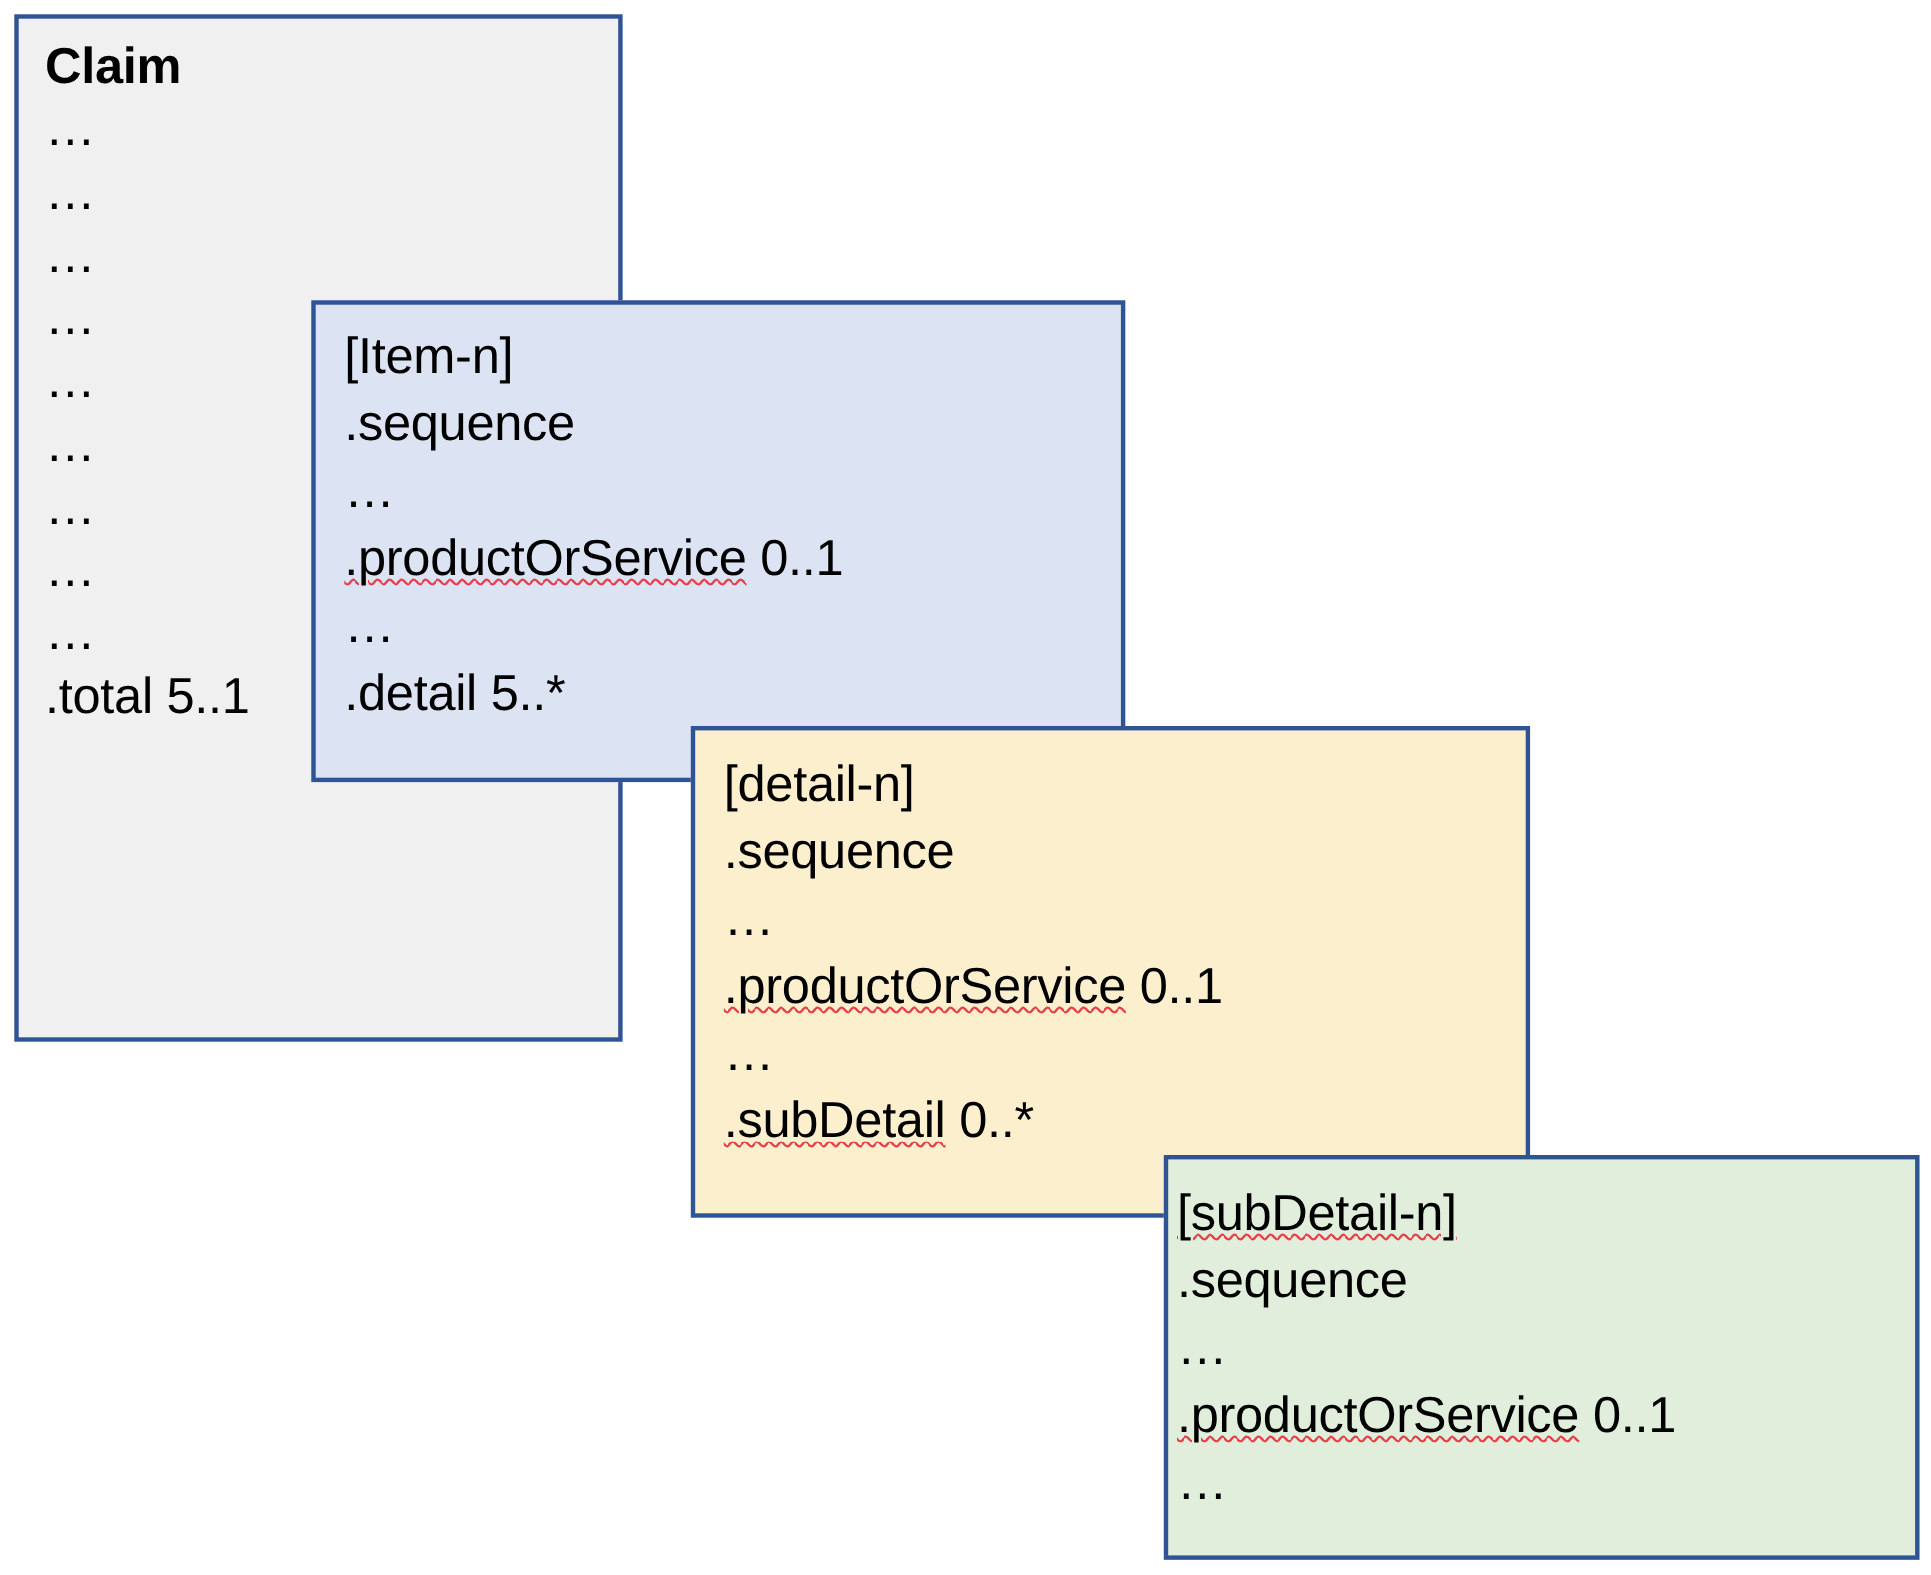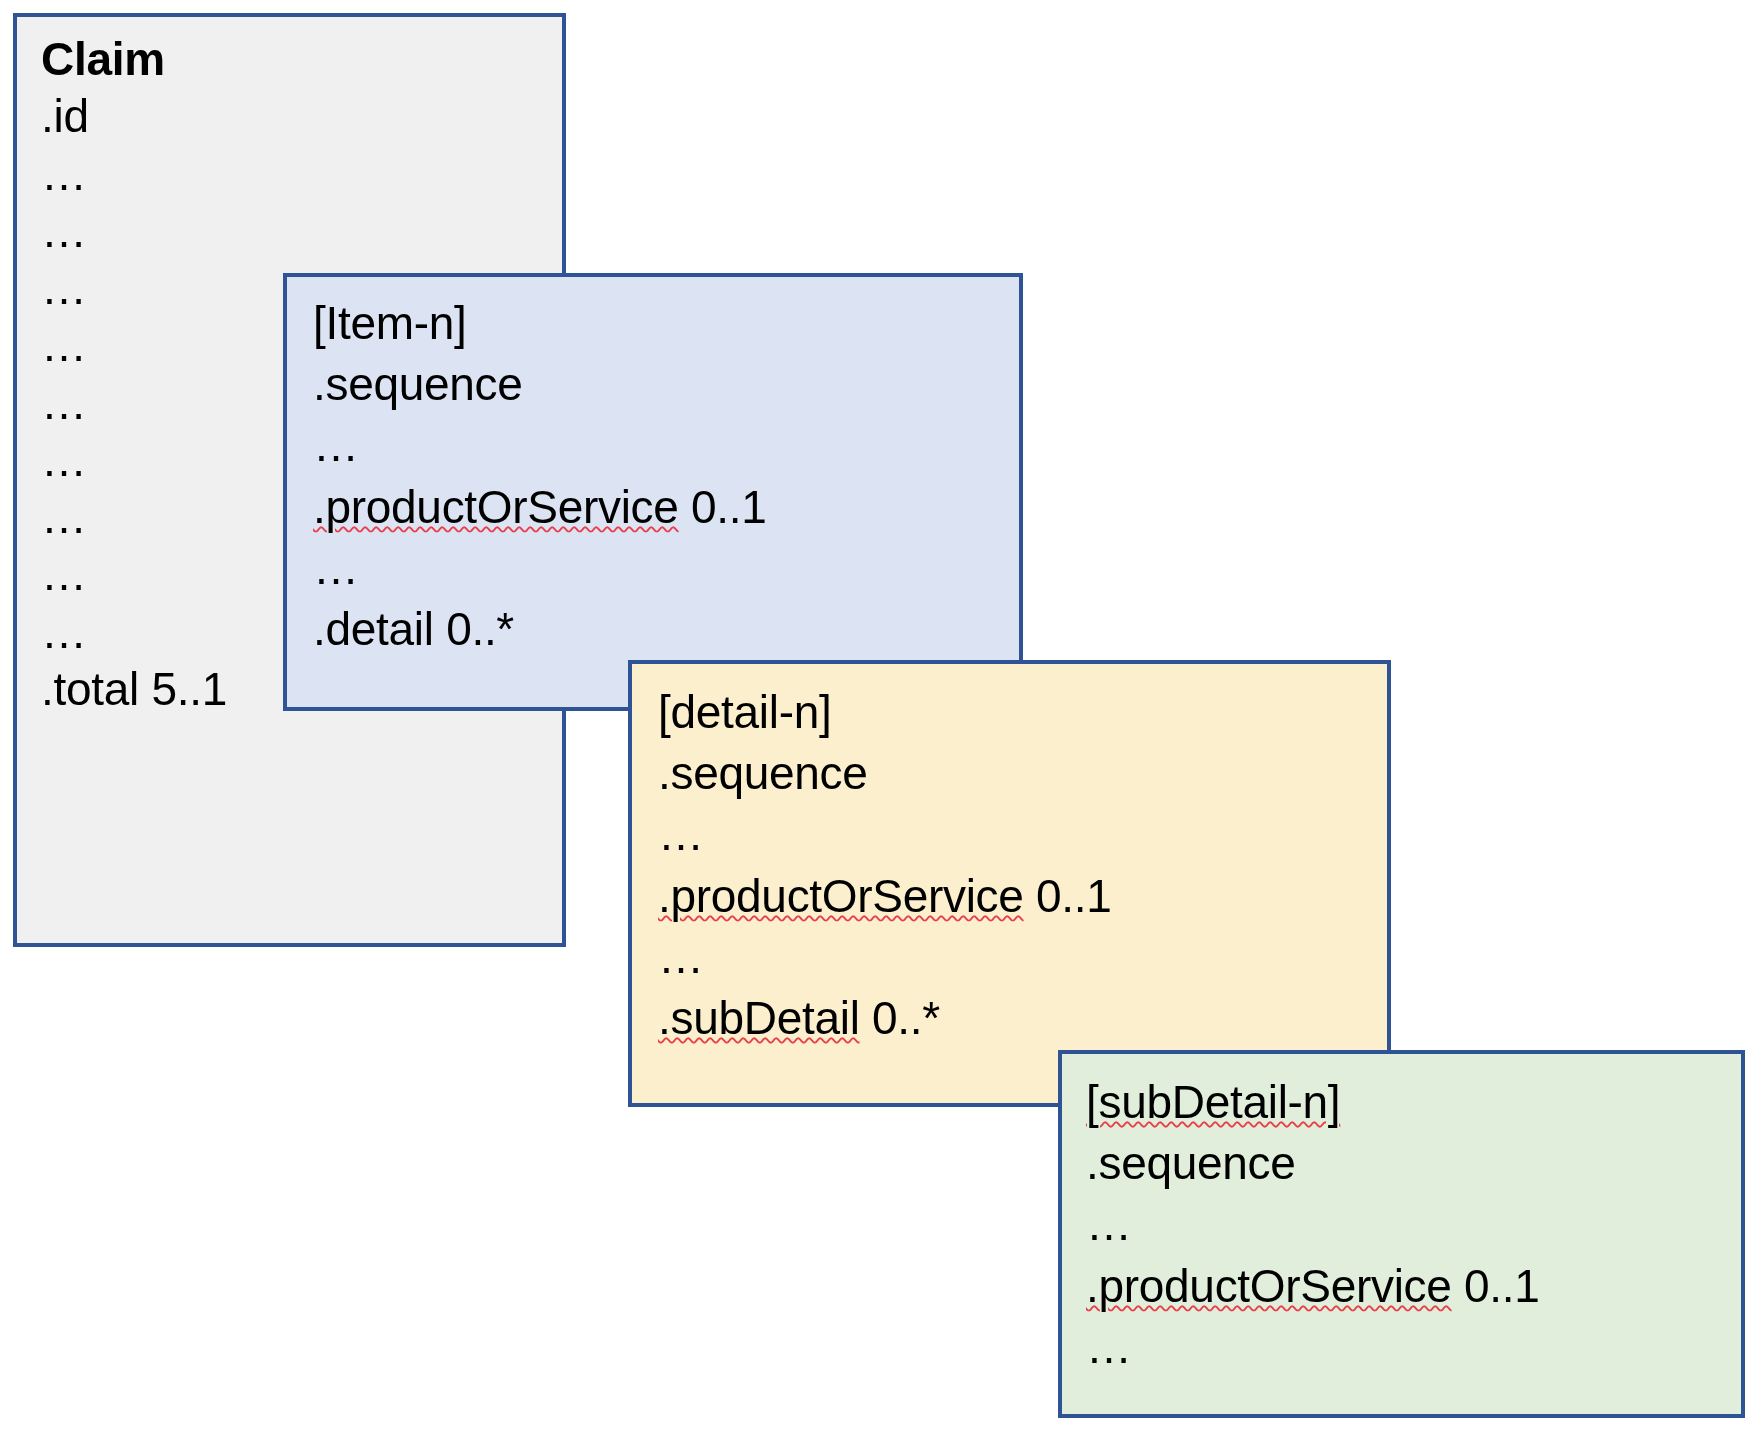--- a/index.html
+++ b/index.html
@@ -86,53 +86,52 @@
   #box-detail .line { line-height: 1.33; }
 
   #box-subdetail {
     left: 1058px;
     top: 1050px;
     width: 687px;
     height: 368px;
     background: #e1eedb;
     z-index: 4;
   }
-  #box-subdetail .box-lines { top: 18px; left: 24px; }
+  #box-subdetail .box-lines { top: 18px; left: 8px; }
   #box-subdetail .line { line-height: 1.33; }
 </style>
 </head>
 <body>
 
 <div id="canvas">
 
   <div class="box" id="box-claim">
     <div class="box-lines">
         <div class="line bold">Claim</div>
-        <div class="line">.id</div>
         <div class="line ellipsis">…</div>
         <div class="line ellipsis">…</div>
         <div class="line ellipsis">…</div>
         <div class="line ellipsis">…</div>
         <div class="line ellipsis">…</div>
         <div class="line ellipsis">…</div>
         <div class="line ellipsis">…</div>
         <div class="line ellipsis">…</div>
         <div class="line ellipsis">…</div>
         <div class="line">.total 5..1</div>
       </div>
   </div>
 
   <div class="box" id="box-item">
     <div class="box-lines">
         <div class="line">[Item-n]</div>
         <div class="line">.sequence</div>
         <div class="line ellipsis">…</div>
         <div class="line"><span class="sp">.productOrService</span> 0..1</div>
         <div class="line ellipsis">…</div>
-        <div class="line">.detail 0..*</div>
+        <div class="line">.detail 5..*</div>
       </div>
   </div>
 
   <div class="box" id="box-detail">
     <div class="box-lines">
         <div class="line">[detail-n]</div>
         <div class="line">.sequence</div>
         <div class="line ellipsis">…</div>
         <div class="line"><span class="sp">.productOrService</span> 0..1</div>
         <div class="line ellipsis">…</div>

